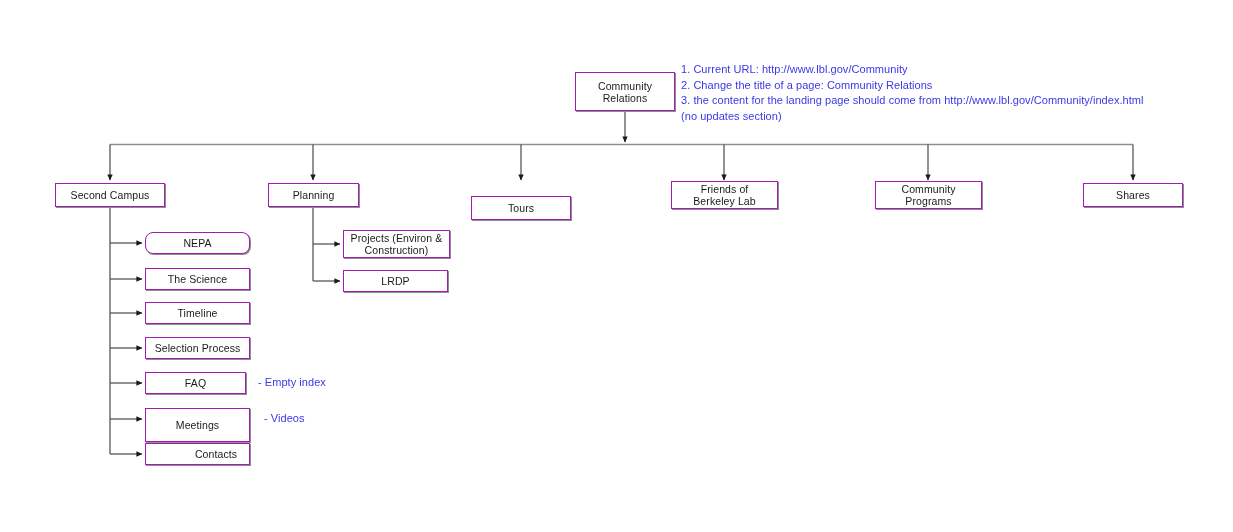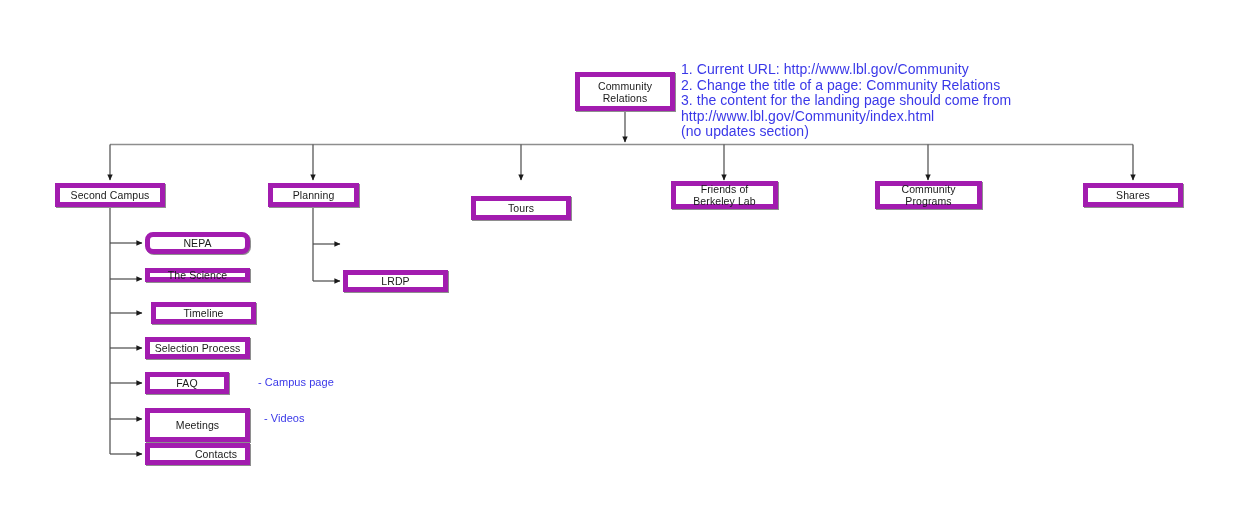--- a/index.html
+++ b/index.html
@@ -26,40 +26,40 @@
     left: 0;
     top: 0;
     width: 1233px;
     height: 532px;
     pointer-events: none;
   }
   .node {
     position: absolute;
     box-sizing: border-box;
     background: #ffffff;
-    border: 5px solid #a21caf;
+    border: 1px solid #a21caf;
     box-shadow: 1px 1px 0 0 #8e8e8e;
     display: flex;
     align-items: center;
     justify-content: center;
     text-align: center;
     color: #1a1a1a;
     font-size: 10.5px;
     line-height: 12px;
     letter-spacing: 0.1px;
   }
   .node .node-label {
     display: block;
     padding: 0 4px;
     white-space: pre-line;
   }
   .annotation {
     position: absolute;
     color: #3a38e8;
-    font-size: 14px;
+    font-size: 11px;
     line-height: 15.5px;
     white-space: pre-line;
     letter-spacing: 0.05px;
   }
   .annotation.small {
     font-size: 11px;
     line-height: 13px;
   }
 </style>
 </head>
@@ -138,44 +138,48 @@
   </div>
 
   <div class="node" style="left:1083px; top:183px; width:100px; height:24px;">
     <span class="node-label">Shares</span>
   </div>
 
   <div class="node" style="left:145px; top:232px; width:105px; height:22px;border-radius:8px;">
     <span class="node-label">NEPA</span>
   </div>
 
-  <div class="node" style="left:145px; top:268px; width:105px; height:14px;">
+  <div class="node" style="left:145px; top:268px; width:105px; height:22px;">
     <span class="node-label">The Science</span>
   </div>
 
-  <div class="node" style="left:151px; top:302px; width:105px; height:22px;">
+  <div class="node" style="left:145px; top:302px; width:105px; height:22px;">
     <span class="node-label">Timeline</span>
   </div>
 
   <div class="node" style="left:145px; top:337px; width:105px; height:22px;">
     <span class="node-label">Selection Process</span>
   </div>
 
-  <div class="node" style="left:145px; top:372px; width:84px; height:22px;">
+  <div class="node" style="left:145px; top:372px; width:101px; height:22px;">
     <span class="node-label">FAQ</span>
   </div>
-  <div class="annotation small" style="left:258px; top:376px;">- Campus page</div>
+  <div class="annotation small" style="left:258px; top:376px;">- Empty index</div>
 
   <div class="node" style="left:145px; top:408px; width:105px; height:34px;">
     <span class="node-label">Meetings</span>
   </div>
   <div class="annotation small" style="left:264px; top:412px;">- Videos</div>
 
   <div class="node" style="left:145px; top:443px; width:105px; height:22px;padding-left:37px;">
     <span class="node-label">Contacts</span>
   </div>
 
+  <div class="node" style="left:343px; top:230px; width:107px; height:28px;">
+    <span class="node-label">Projects (Environ &amp;
+Construction)</span>
+  </div>
 
   <div class="node" style="left:343px; top:270px; width:105px; height:22px;">
     <span class="node-label">LRDP</span>
   </div>
 
 </div>
 
 </body></html>

